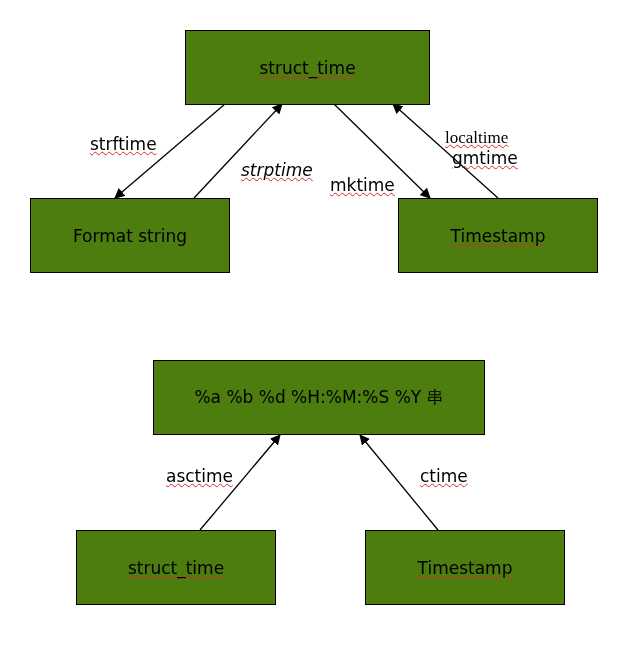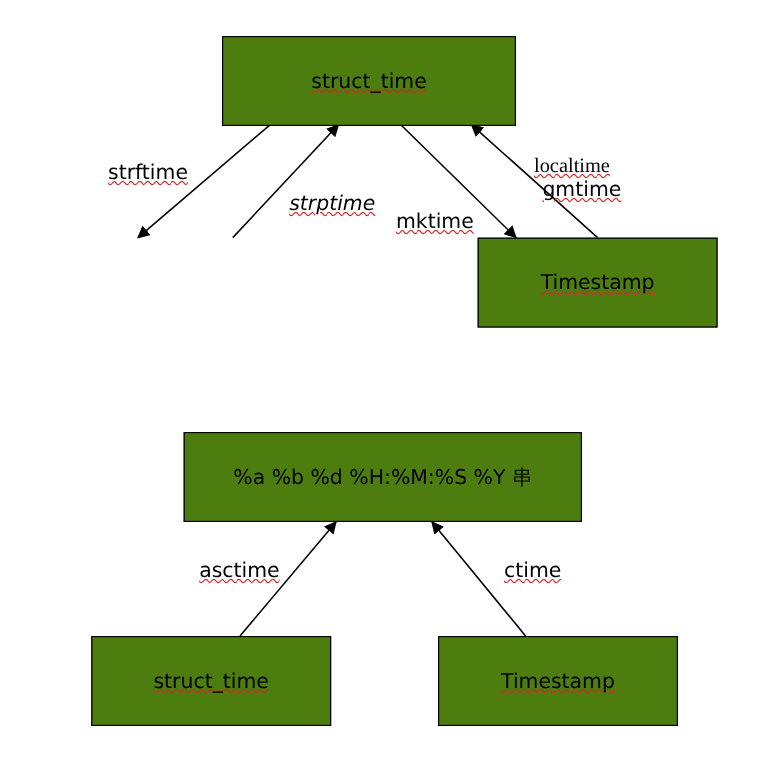--- a/index.html
+++ b/index.html
@@ -77,20 +77,23 @@
 
     <line x1="200" y1="530" x2="280" y2="435" marker-end="url(#ah)"></line>
 
     <line x1="438" y1="530" x2="360" y2="435" marker-end="url(#ah)"></line>
   </svg>
 
   <div class="box wavy" style="left:185px; top:30px; width:245px; height:75px;">
     <span>struct_time</span>
   </div>
 
+  <div class="box" style="left:30px; top:198px; width:200px; height:75px;">
+    <span>Format string</span>
+  </div>
 
   <div class="box wavy" style="left:398px; top:198px; width:200px; height:75px;">
     <span>Timestamp</span>
   </div>
 
   <div class="lbl wavy" style="left:90px; top:134px;">strftime</div>
 
   <div class="lbl wavy" style="left:241px; top:160px;font-style:italic;">strptime</div>
 
   <div class="lbl wavy" style="left:330px; top:175px;text-align:center;">mktime</div>

